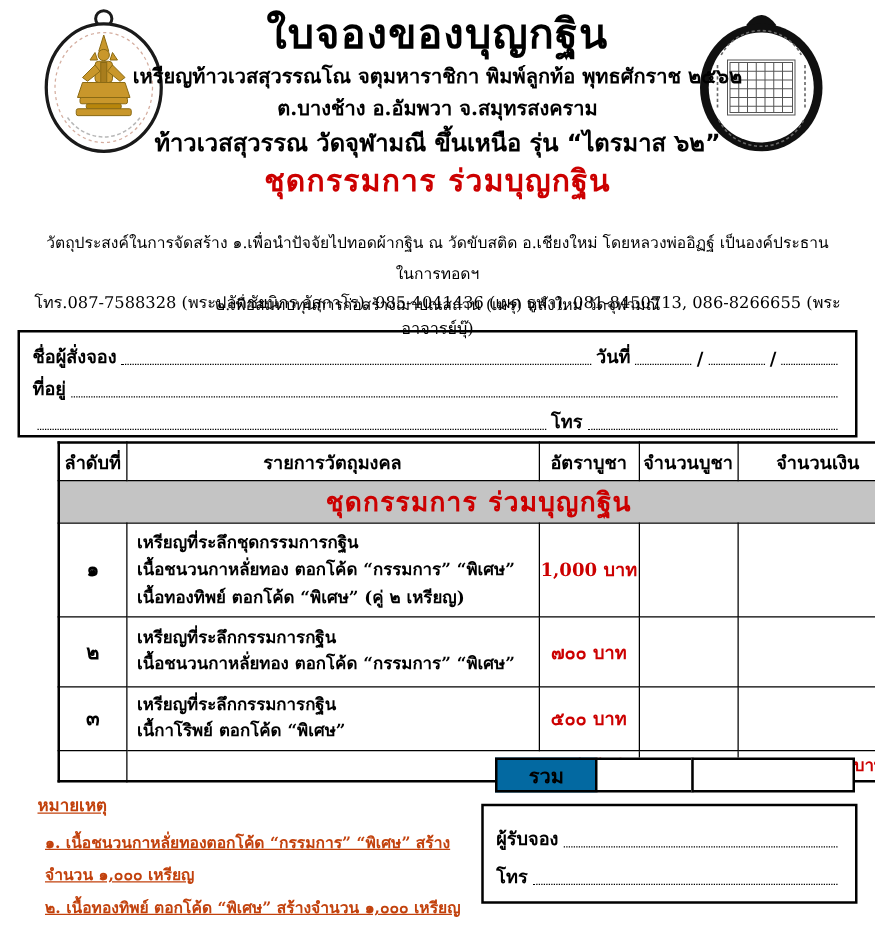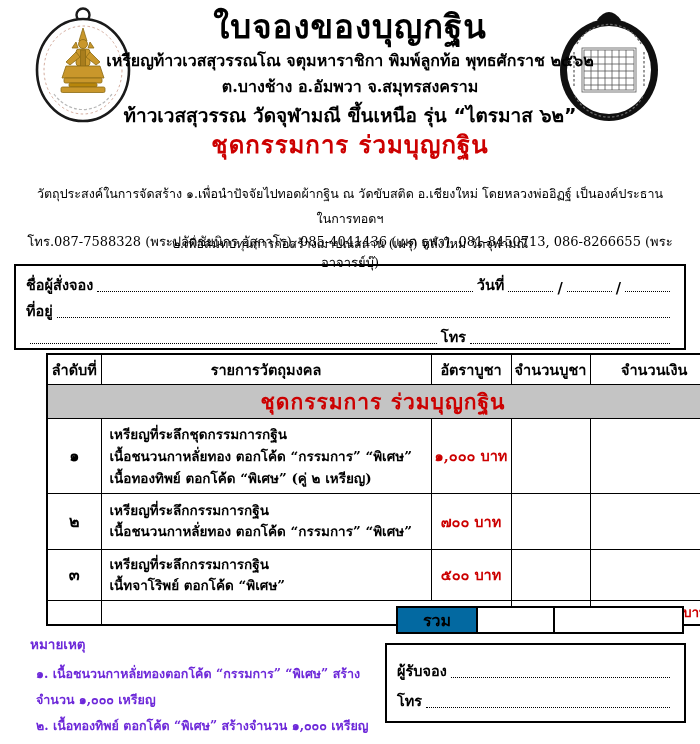--- a/index.html
+++ b/index.html
@@ -108,21 +108,21 @@
     display:flex; align-items:center; justify-content:center;
   }
   .total-cell.first { margin-left:0; background:#0369a1; width:82px;
     font-weight:bold; font-size:16px; }
   .total-cell.qty { width:79px; background:#fff; }
   .total-cell.amt { width:131px; background:#fff; }
 
   
   .notes {
     position:absolute; left:30px; top:633px; width:360px;
-    color:#6d28d9; font-weight:bold; font-size:12.5px;
+    color:#c2410c; font-weight:bold; font-size:12.5px;text-decoration:underline;
   }
   .notes .n-title { font-size:13.5px; margin-bottom:6px; }
   .notes .n-item { line-height:26px; padding-left:6px; }
 
   
   .receiver-box {
     position:absolute; left:385px; top:643px; width:301px; height:80px;
     border:2.5px solid #000; padding:8px 10px 4px 10px;
     font-size:14.5px; font-weight:bold;
   }
@@ -242,39 +242,39 @@
   <tr class="section-row">
     <td colspan="5"><span class="section-title">ชุดกรรมการ ร่วมบุญกฐิน</span></td>
   </tr>
   <tr class="row-h1 r1">
     <td class="c-no">๑</td>
     <td class="desc-cell">
       <div>เหรียญที่ระลึกชุดกรรมการกฐิน</div>
       <div>เนื้อชนวนกาหลั่ยทอง ตอกโค้ด “กรรมการ” “พิเศษ”</div>
       <div>เนื้อทองทิพย์ ตอกโค้ด “พิเศษ” (คู่ ๒ เหรียญ)</div>
     </td>
-    <td class="price-cell">๑,๐๐๐ บาท</td>
+    <td class="price-cell">1,000 บาท</td>
     <td></td>
     <td></td>
   </tr>
   <tr class="row-h2">
     <td class="c-no">๒</td>
     <td class="desc-cell">
       <div>เหรียญที่ระลึกกรรมการกฐิน</div>
       <div>เนื้อชนวนกาหลั่ยทอง ตอกโค้ด “กรรมการ” “พิเศษ”</div>
     </td>
     <td class="price-cell">๗๐๐ บาท</td>
     <td></td>
     <td></td>
   </tr>
   <tr class="row-h3">
     <td class="c-no">๓</td>
     <td class="desc-cell">
       <div>เหรียญที่ระลึกกรรมการกฐิน</div>
-      <div>เนื้ทจาโริพย์ ตอกโค้ด “พิเศษ”</div>
+      <div>เนื้กาโริพย์ ตอกโค้ด “พิเศษ”</div>
     </td>
     <td class="price-cell">๕๐๐ บาท</td>
     <td></td>
     <td></td>
   </tr>
   <tr class="ship-row">
     <td class="c-no"></td>
     <td colspan="2" class="ship-label">ค่าจัดส่ง</td>
     <td></td>
     <td class="ship-amt">๑๐๐ บาท</td>

